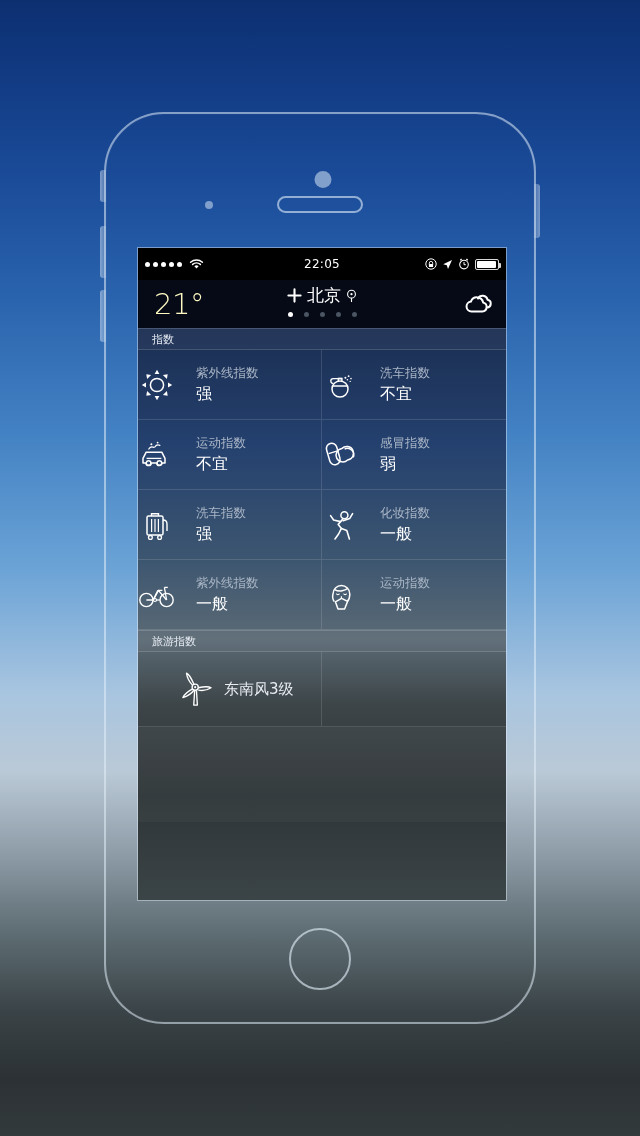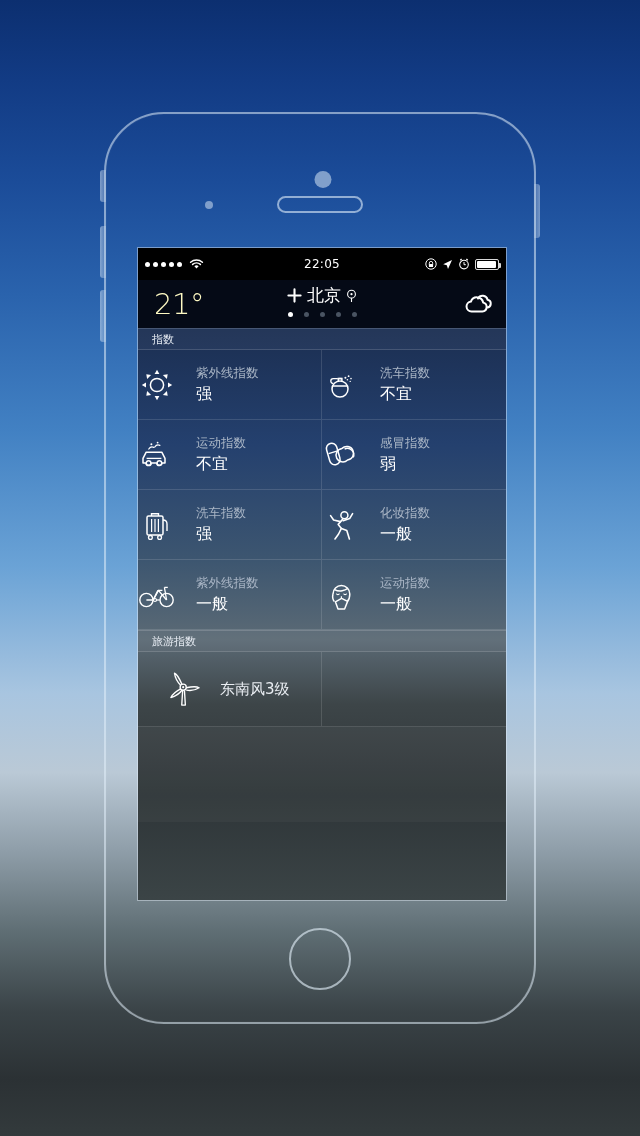--- a/index.html
+++ b/index.html
@@ -132,21 +132,21 @@
   .cell {
     height:70px; display:flex; align-items:center; gap:20px; 
     border-bottom:1px solid rgba(255,255,255,.13);
     border-right:1px solid rgba(255,255,255,.13);
   }
   .cell:nth-child(2n) { border-right:none; }
   .cell .ico { width:38px; display:flex; align-items:center; justify-content:center; flex:0 0 38px; }
   .cell .txt { display:flex; flex-direction:column; gap:2px; }
   .cell .lbl { color:#aab6c6; font-size:12.5px; }
   .cell .val { color:#fff; font-size:16px; }
-  #wind-grid .cell { height:74px; padding-left:28px; gap:16px; border-bottom:none; }
+  #wind-grid .cell { height:74px; padding-left:40px; gap:8px; border-bottom:none; }
   #wind-grid .cell .val { font-size:15px; color:#eaeef3; }
   #bottom-fill { height:96px; background:rgba(255,255,255,.035); border-top:1px solid rgba(255,255,255,.10); }
 
   svg { display:block; }
 </style>
 </head>
 <body>
 
 <div id="phone">
 

